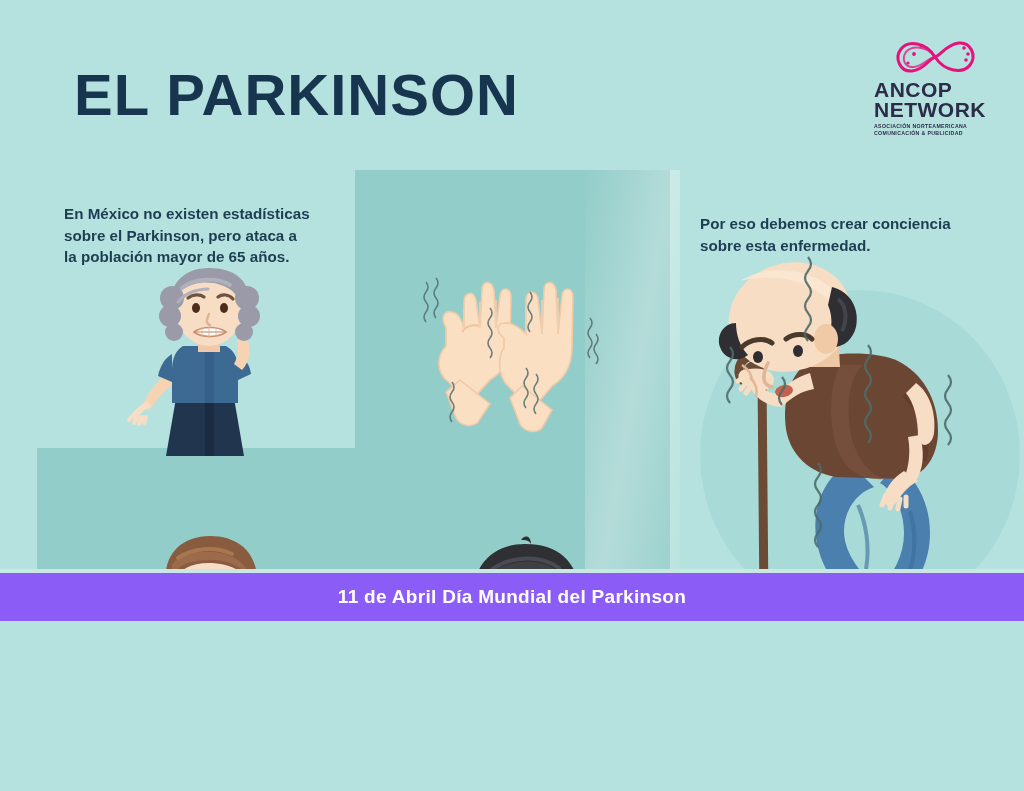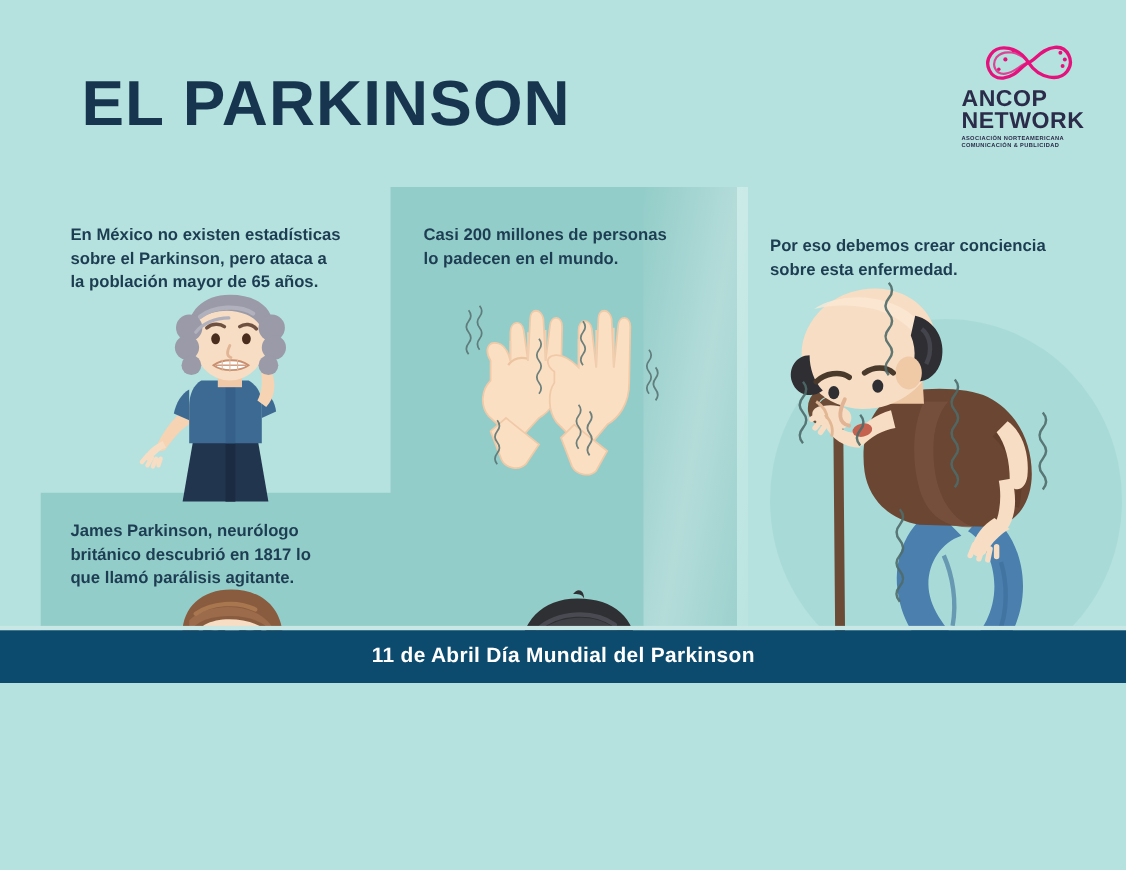--- a/index.html
+++ b/index.html
@@ -54,21 +54,21 @@
   }
   #blurb-mexico{left:64px;top:203px;width:270px;}
   #blurb-world{left:385px;top:203px;width:240px;}
   #blurb-awareness{left:700px;top:203px;width:280px;margin-top:10px;}
   #blurb-james{left:64px;top:472px;width:270px;}
   #blurb-therapy{left:385px;top:477px;width:230px;}
 
   
   #bottom-banner{
     position:absolute;left:0;bottom:0;width:1024px;height:48px;
-    background:#0c4a6e;color:#ffffff;
+    background:#8b5cf6;color:#ffffff;
     display:flex;align-items:center;justify-content:center;
     font-size:19px;font-weight:bold;letter-spacing:.3px;
   }
   #banner-strip{position:absolute;left:0;bottom:48px;width:1024px;height:4px;background:#c9e7e4;}
 
   
   .ill{position:absolute;}
   svg{display:block;overflow:visible;}
 </style>
 </head>
@@ -101,27 +101,22 @@
     </span>
     <div class="logo-word">ANCOP</div>
     <div class="logo-word">NETWORK</div>
     <div class="logo-sub">ASOCIACIÓN NORTEAMERICANA</div>
     <div class="logo-sub" style="margin-top:0">COMUNICACIÓN &amp; PUBLICIDAD</div>
   </div>
 
   <div class="blurb" id="blurb-mexico">En México no existen estadísticas
 sobre el Parkinson, pero ataca a
 la población mayor de 65 años.</div>
-  <div class="blurb" id="blurb-world">Casi 200 millones de personas
-lo padecen en el mundo.</div>
   <div class="blurb" id="blurb-awareness">Por eso debemos crear conciencia
 sobre esta enfermedad.</div>
-  <div class="blurb" id="blurb-james">James Parkinson, neurólogo
-británico descubrió en 1817 lo
-que llamó parálisis agitante.</div>
 
   <div class="ill" style="left:110px;top:258px;">
     <svg width="200" height="200" viewBox="0 0 200 200">
 
       <path d="M66 140 L124 140 L134 198 L56 198 Z" fill="#22354f"></path>
       <path d="M95 140 L104 140 L104 198 L95 198 Z" fill="#1a2b42"></path>
 
       <path d="M66 108 C50 118, 40 132, 34 144 C31 150, 35 154, 40 151 C48 140, 56 130, 68 124 Z" fill="#f5d3b3"></path>
       <path d="M38 143 C30 147, 24 152, 22 157 C21 160, 24 162, 27 160 C31 155, 36 150, 41 149 Z" fill="#f7ddc3"></path>
       <path d="M24 156 l-5 6 M28 158 l-4 7 M32 159 l-3 7 M36 159 l-2 6" stroke="#f7ddc3" stroke-width="4" stroke-linecap="round" fill="none"></path>

